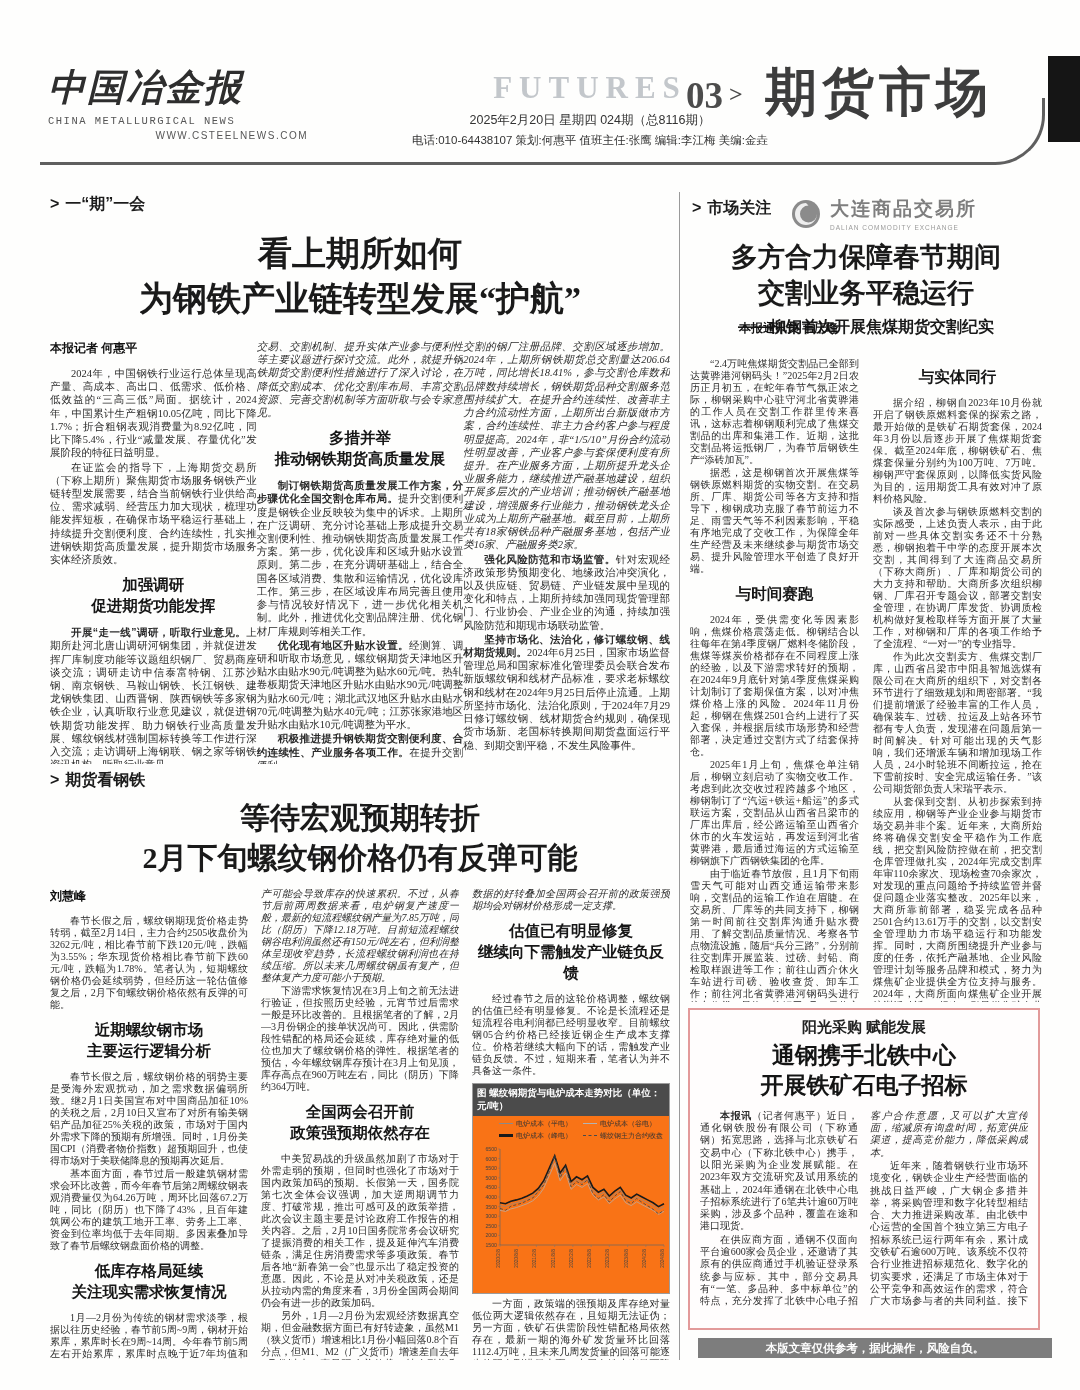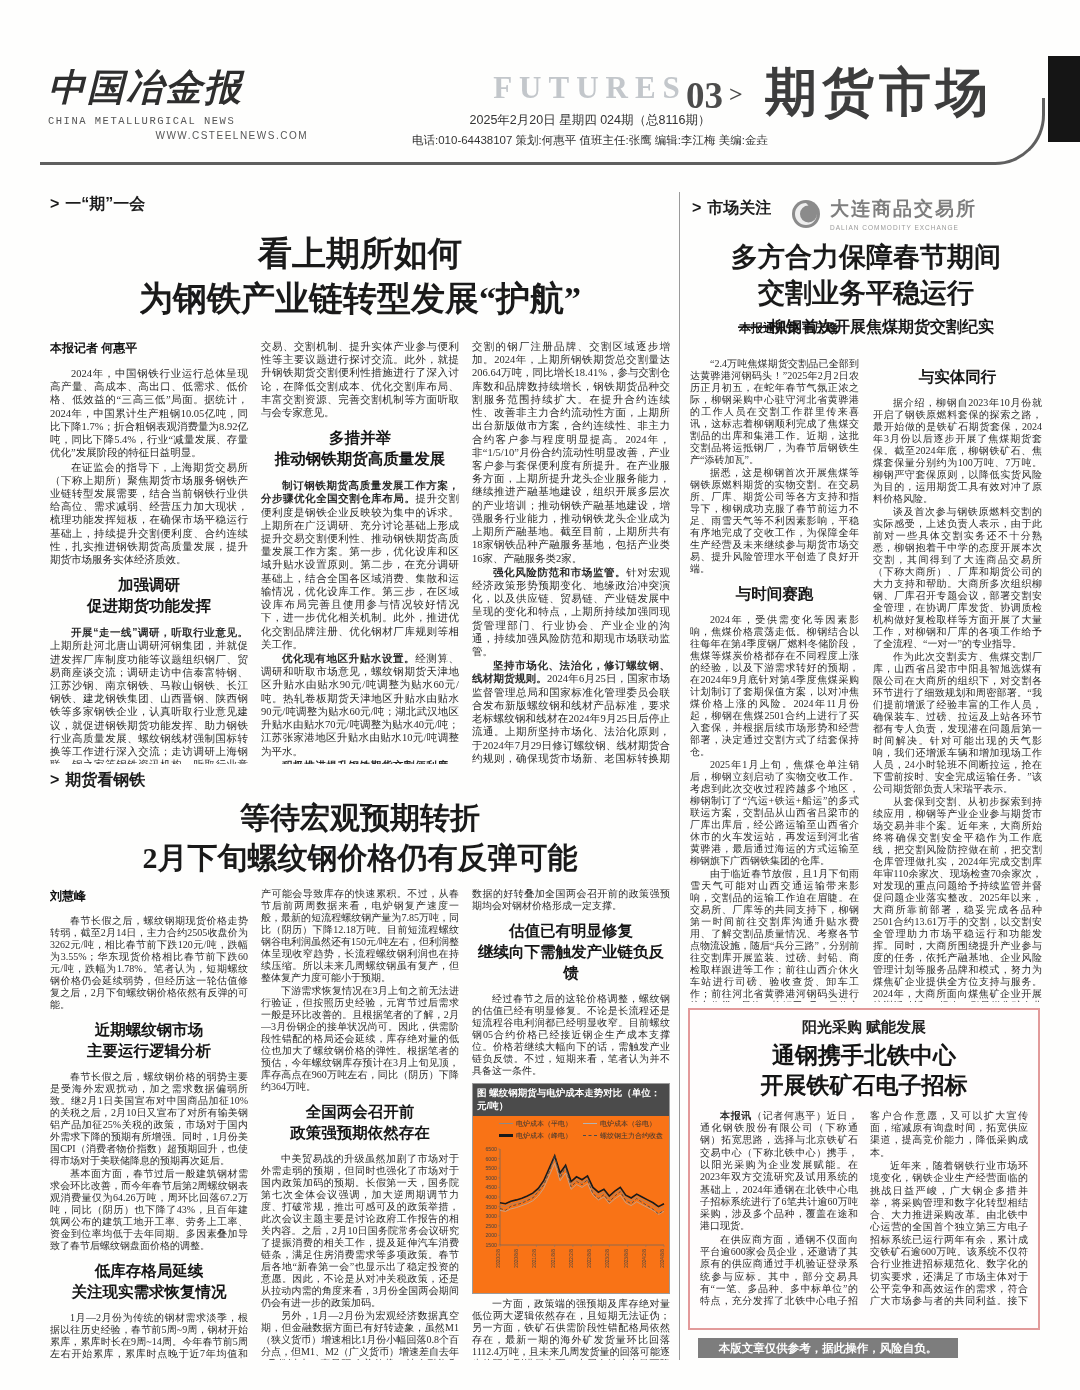--- a/index.html
+++ b/index.html
@@ -28,21 +28,21 @@
   
   .hl{font-weight:900;text-align:center;color:#1a1a1a;line-height:1.32;}
   .hl-a1{font-size:34px;}
   .hl-a2{font-size:30px;text-align:center;}
   .hl-r{font-size:27px;}
   .hl-sub{font-family:"Liberation Sans",sans-serif;font-weight:700;font-size:16px;text-align:center;color:#1a1a1a;margin-top:6px;}
   
   .cols{position:absolute;display:flex;}
   .col{flex:1;overflow:hidden;}
   .para{font-size:10.5px;line-height:1.26;text-align:justify;text-indent:2em;margin:0 0 1px;color:#2b2b2b;}
-  .para.cont{text-indent:0;}
+  .para.cont{text-indent:0;font-style:italic;}
   .para b{font-family:"Liberation Sans",sans-serif;font-weight:700;}
   .byline{font-family:"Liberation Sans",sans-serif;font-weight:700;font-size:12px;margin:0 0 10px;color:#111;}
   .col-sub{font-family:"Liberation Sans",sans-serif;font-weight:700;font-size:15.5px;text-align:center;
         margin:9px 0;line-height:1.35;color:#161616;}
   .a2 .para{font-size:10px;line-height:1.2;}
   .rcols .para{font-size:10px;line-height:1.2;}
   .boxcols .para{font-size:10px;line-height:1.23;}
   
   .v-divider{position:absolute;left:679px;top:192px;width:0;height:1168px;border-left:1px solid #9a9a9a;}
   
@@ -61,21 +61,21 @@
   .lg-0{border-top:1px solid #8a8a8a;}
   .lg-1{border-top:1px solid #b3b3b3;}
   .lg-2{border-top:3px solid #1a1a1a;}
   .lg-3{border-top:1px dashed #4a4a4a;}
   
   .red-box{position:absolute;left:688px;top:1008px;width:352px;height:322px;border:2px solid #e29a9a;
         padding:8px 10px;box-sizing:border-box;background:#fffdfd;overflow:hidden;}
   .box-kicker{font-family:"Liberation Sans",sans-serif;font-weight:700;font-size:15px;text-align:center;color:#222;}
   .box-hl{font-size:23px;font-weight:900;text-align:center;line-height:1.32;color:#141414;margin-top:4px;}
   
-  .footer-bar{position:absolute;left:698px;top:1338px;width:260px;height:20px;background:#7d7d7d;color:#fff;
+  .footer-bar{position:absolute;left:698px;top:1338px;width:354px;height:20px;background:#7d7d7d;color:#fff;
         font-family:"Liberation Sans",sans-serif;font-weight:700;font-size:11.5px;text-align:center;line-height:20px;}
 </style>
 </head>
 <body>
 
 <div class="page">
 
   <div class="masthead">
     <div class="masthead-cn">中国冶金报</div>
     <div class="masthead-en">CHINA METALLURGICAL NEWS</div>
@@ -96,21 +96,21 @@
 
   <div style="position:absolute;left:50px;top:194px;" class="sec-marker">
     <span class="arrow">&gt;</span><span>一“期”一会</span>
   </div>
 
   <div style="position:absolute;left:50px;top:232px;width:620px;" class="hl hl-a1">
     <div>看上期所如何</div>
     <div>为钢铁产业链转型发展“护航”</div>
   </div>
 
-  <div class="cols a1" style="left:50px;top:340px;width:620px;height:424px;gap:13px;">
+  <div class="cols a1" style="left:50px;top:340px;width:620px;height:424px;">
     <div class="col">
         <p class="byline">本报记者 何惠平</p>
         <p class="para">2024年，中国钢铁行业运行总体呈现高产量、高成本、高出口、低需求、低价格、低效益的“三高三低”局面。据统计，2024年，中国累计生产粗钢10.05亿吨，同比下降1.7%；折合粗钢表观消费量为8.92亿吨，同比下降5.4%，行业“减量发展、存量优化”发展阶段的特征日益明显。</p>
         <p class="para">在证监会的指导下，上海期货交易所（下称上期所）聚焦期货市场服务钢铁产业链转型发展需要，结合当前钢铁行业供给高位、需求减弱、经营压力加大现状，梳理功能发挥短板，在确保市场平稳运行基础上，持续提升交割便利度、合约连续性，扎实推进钢铁期货高质量发展，提升期货市场服务实体经济质效。</p>
         <h3 class="col-sub">加强调研<br>促进期货功能发挥</h3>
         <p class="para"><b>开展“走一线”调研，听取行业意见。</b>上期所赴河北唐山调研河钢集团，并就促进发挥厂库制度功能等议题组织钢厂、贸易商座谈交流；调研走访中信泰富特钢、江苏沙钢、南京钢铁、马鞍山钢铁、长江钢铁、建龙钢铁集团、山西晋钢、陕西钢铁等多家钢铁企业，认真听取行业意见建议，就促进钢铁期货功能发挥、助力钢铁行业高质量发展、螺纹钢线材强制国标转换等工作进行深入交流；走访调研上海钢联、钢之家等钢铁资讯机构，听取行业意见。</p>
       </div>
     <div class="col">
         <p class="para cont">交易、交割机制、提升实体产业参与便利性等主要议题进行探讨交流。此外，就提升钢铁期货交割便利性措施进行了深入讨论，在降低交割成本、优化交割库布局、丰富交割资源、完善交割机制等方面听取与会专家意见。</p>
         <h3 class="col-sub">多措并举<br>推动钢铁期货高质量发展</h3>

